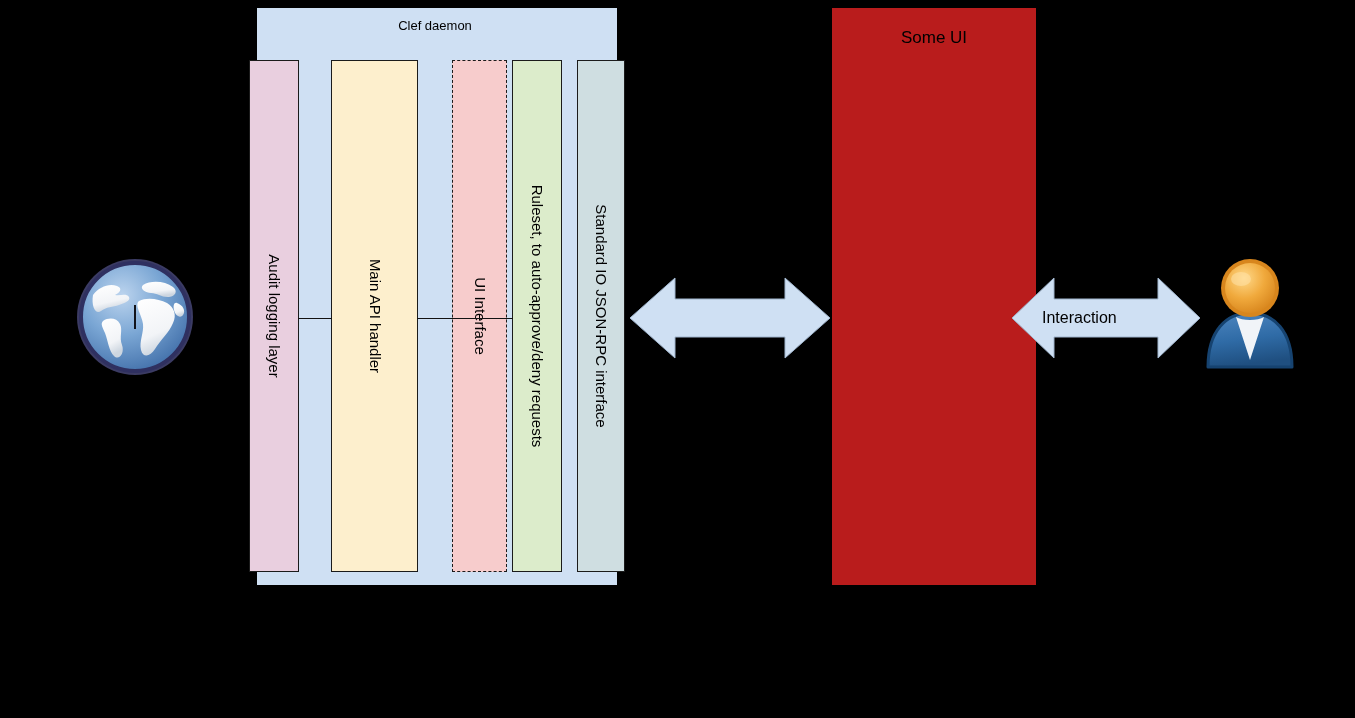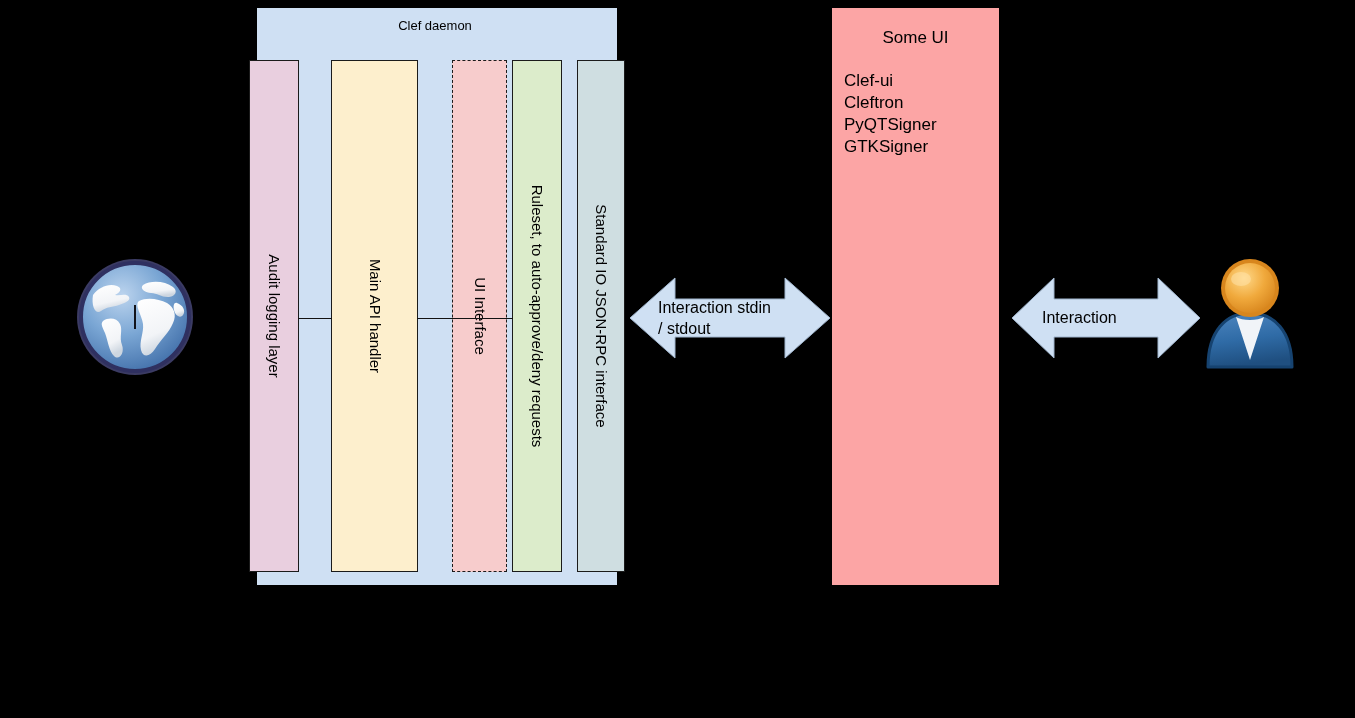--- a/index.html
+++ b/index.html
@@ -90,23 +90,23 @@
     border-top: 1px solid #121212;
   }
   #conn-a { left: 298px; top: 318px; width: 34px; }
   #conn-b { left: 417px; top: 318px; width: 96px; }
 
   
   .ui-box {
     position: absolute;
     left: 832px;
     top: 8px;
-    width: 167px;
+    width: 204px;
     height: 577px;
-    background: #fca5a5;
+    background: #b91c1c;
     box-sizing: border-box;
   }
   .ui-box-title {
     position: absolute;
     left: 0;
     top: 20px;
     width: 100%;
     text-align: center;
     font-size: 17px;
     color: #000;
@@ -218,32 +218,24 @@
     <span class="vlabel">Standard IO JSON-RPC interface</span>
   </div>
 
   <div class="connector" id="conn-a"></div>
   <div class="connector" id="conn-b"></div>
 
   <div class="arrow" id="arrow-stdio">
     <svg width="200" height="86" viewBox="0 0 200 86">
       <polygon points="0,43 45,3 45,24 155,24 155,3 200,43 155,83 155,62 45,62 45,83" fill="#cfe0f3" stroke="#9fb4cc" stroke-width="1"></polygon>
     </svg>
-    <div class="arrow-label">Interaction stdin
-/ stdout</div>
   </div>
 
   <div class="ui-box">
     <div class="ui-box-title">Some UI</div>
-    <div class="ui-list">
-      <div>Clef-ui</div>
-      <div>Cleftron</div>
-      <div>PyQTSigner</div>
-      <div>GTKSigner</div>
-    </div>
   </div>
 
   <div class="arrow" id="arrow-user">
     <svg width="188" height="86" viewBox="0 0 188 86">
       <polygon points="0,43 42,3 42,24 146,24 146,3 188,43 146,83 146,62 42,62 42,83" fill="#cfe0f3" stroke="#9fb4cc" stroke-width="1"></polygon>
     </svg>
     <div class="arrow-label">Interaction</div>
   </div>
 
   <div class="user-icon">

